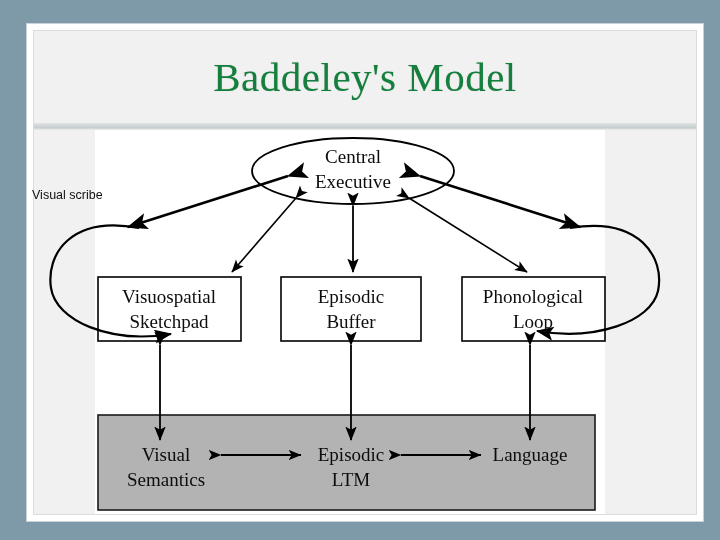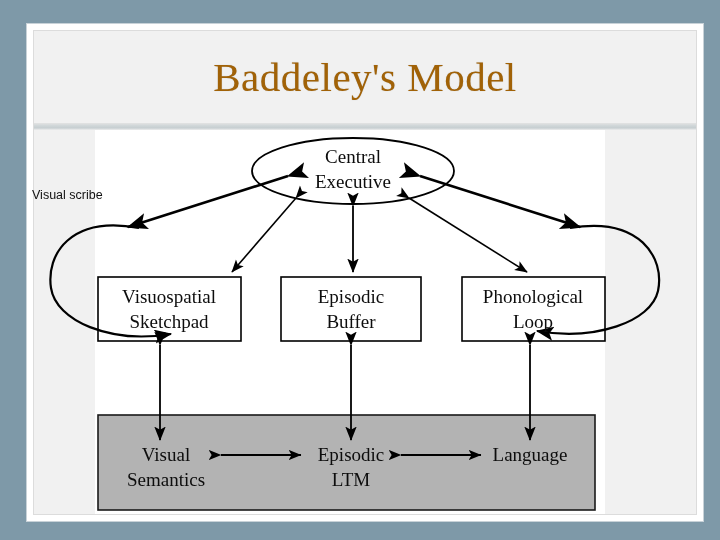--- a/index.html
+++ b/index.html
@@ -58,21 +58,21 @@
     width: 662px;
     height: 92px;
     background: #f1f1f1;
     display: flex;
     align-items: center;
     justify-content: center;
   }
   .slide-title {
     font-family: "Liberation Serif", serif;
     font-size: 41px;
-    color: #a16207;
+    color: #15803d;
     letter-spacing: 0.5px;
     white-space: nowrap;
     text-shadow: 0 0 1px rgba(60,60,60,0.25);
   }
   .divider {
     position: absolute;
     left: 34px;
     top: 123px;
     width: 662px;
     height: 7px;

